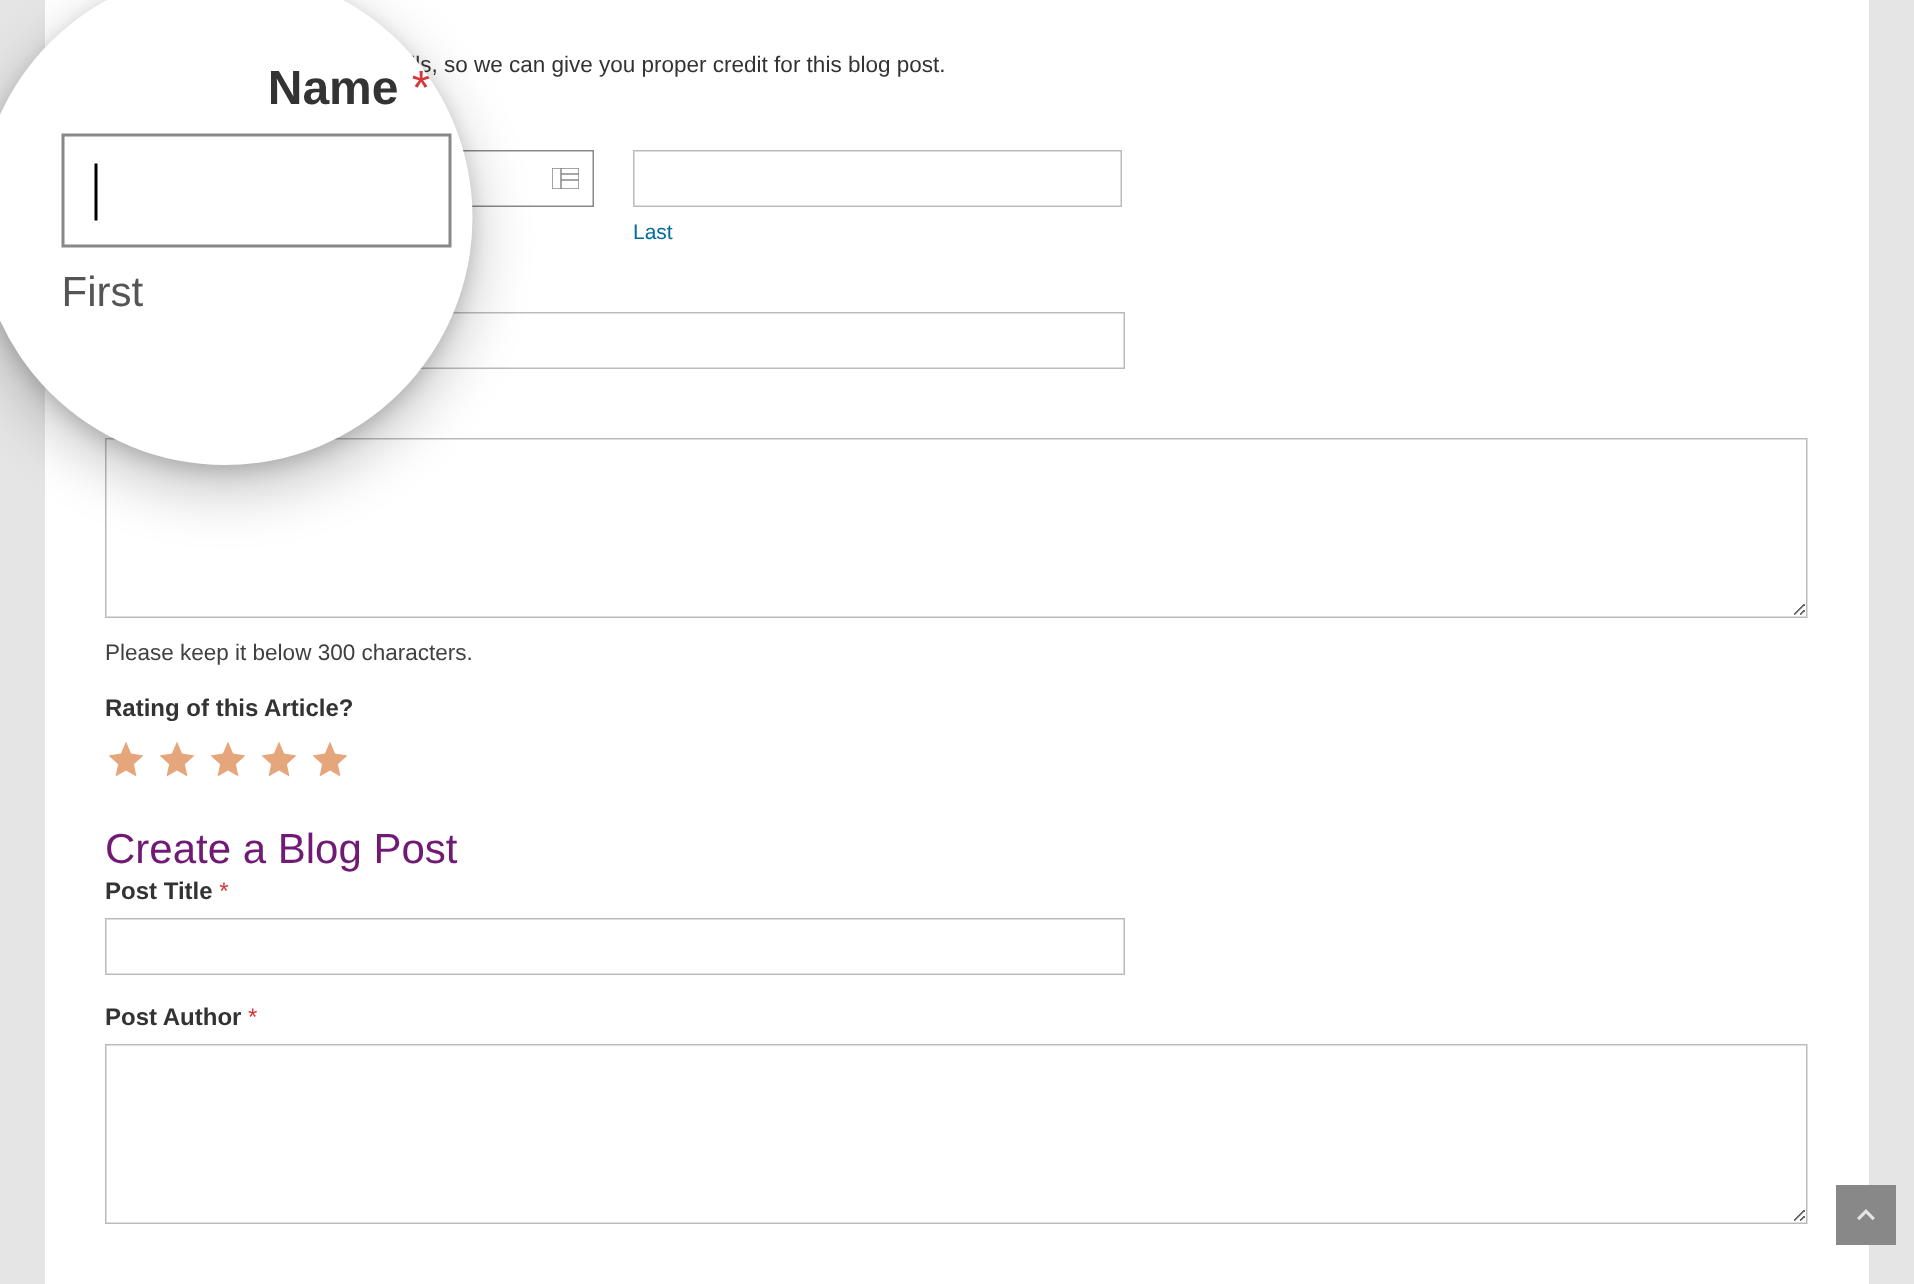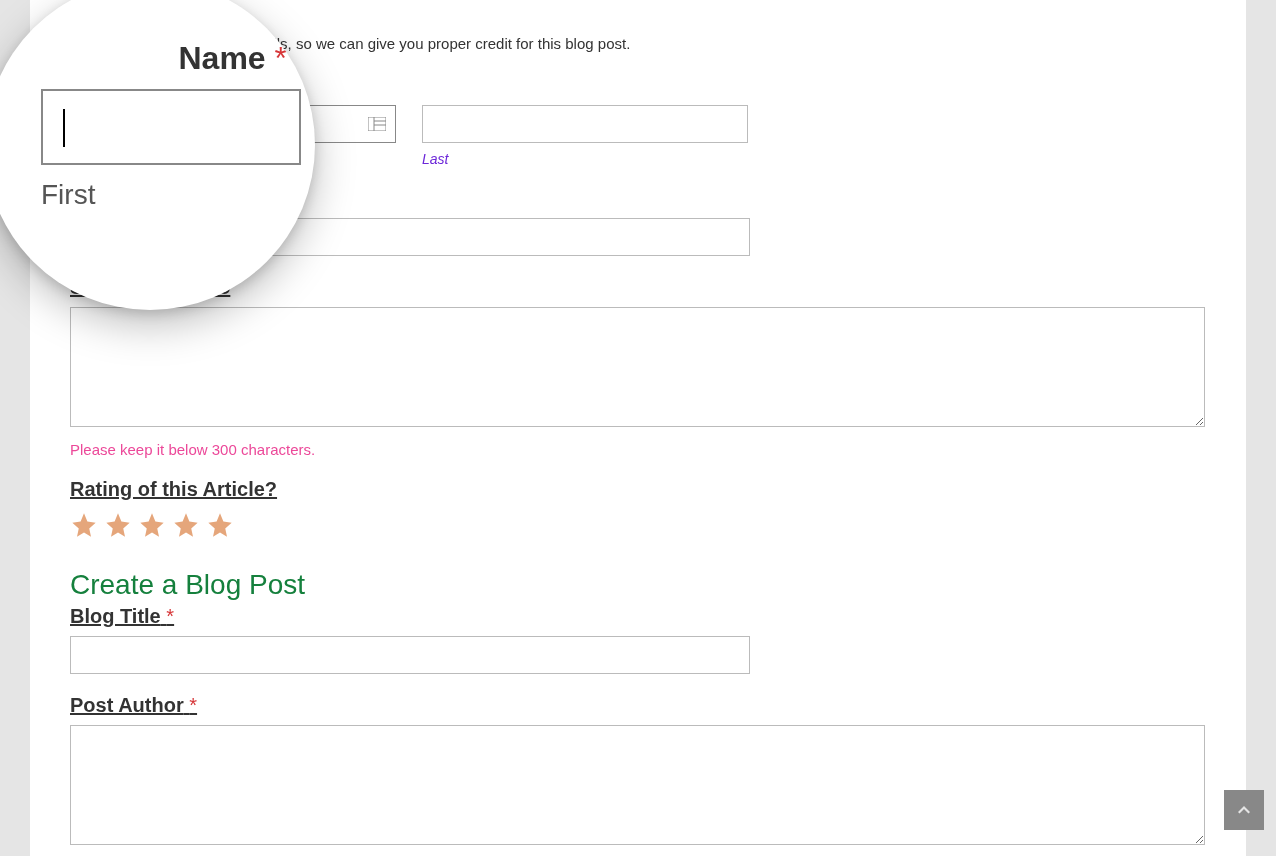--- a/index.html
+++ b/index.html
@@ -28,26 +28,25 @@
       font-weight: 400;
       color: #333;
       margin-bottom: 4px;
     }
     .section-desc {
       font-size: 15px;
       color: #333;
       margin-bottom: 22px;
     }
     .form-label {
-      font-size: 20px;
+      font-size: 16px;
       font-weight: 700;
       color: #333;
       display: block;
       margin-bottom: 8px;
-      text-decoration: underline;
     }
     .required {
       color: #d63638;
       font-weight: 400;
     }
     .field-row {
       display: flex;
       gap: 26px;
       margin-bottom: 18px;
     }
@@ -60,23 +59,22 @@
       border: 1px solid #bbb;
       padding: 6px 10px;
       font-size: 15px;
       background: #fff;
     }
     .input-text.focused {
       border-color: #888;
     }
     .sublabel {
       font-size: 14px;
-      color: #6d28d9;
+      color: #0369a1;
       margin-top: 8px;
-      font-style: italic;
     }
     .field-block {
       margin-bottom: 20px;
     }
     .input-wide {
       width: 680px;
       height: 38px;
       border: 1px solid #bbb;
       padding: 6px 10px;
       font-size: 15px;
@@ -85,39 +83,39 @@
       width: 1135px;
       height: 120px;
       border: 1px solid #bbb;
       padding: 8px 10px;
       font-size: 15px;
       resize: both;
       font-family: inherit;
     }
     .help-text {
       font-size: 15px;
-      color: #ec4899;
+      color: #404040;
       margin-top: 10px;
     }
     .rating-row {
       display: flex;
       gap: 6px;
       margin-top: 10px;
       margin-bottom: 30px;
     }
     .star {
       width: 28px;
       height: 28px;
       fill: #e5a67b;
       cursor: pointer;
     }
     .blog-heading {
       font-size: 28px;
       font-weight: 400;
-      color: #15803d;
+      color: #701a75;
       margin-bottom: 4px;
     }
     .scroll-top {
       position: fixed;
       right: 12px;
       bottom: 26px;
       width: 40px;
       height: 40px;
       background: #888;
       display: flex;
@@ -263,21 +261,21 @@
       <svg class="star" viewBox="0 0 24 24">
           <path d="M12 2l2.9 6.9L22 10l-5.5 5 1.5 7L12 18.5 6 22l1.5-7L2 10l7.1-1.1L12 2z"></path>
         </svg>
     </div>
   </div>
 
   <div class="blog-heading">Create a Blog Post</div>
 
   <div class="field-block">
     <label class="form-label">
-      <span>Blog Title</span>
+      <span>Post Title</span>
       <span class="required">*</span>
     </label>
     <input type="text" class="input-wide" style="">
   </div>
 
   <div class="field-block">
     <label class="form-label">
       <span>Post Author</span>
       <span class="required">*</span>
     </label>

